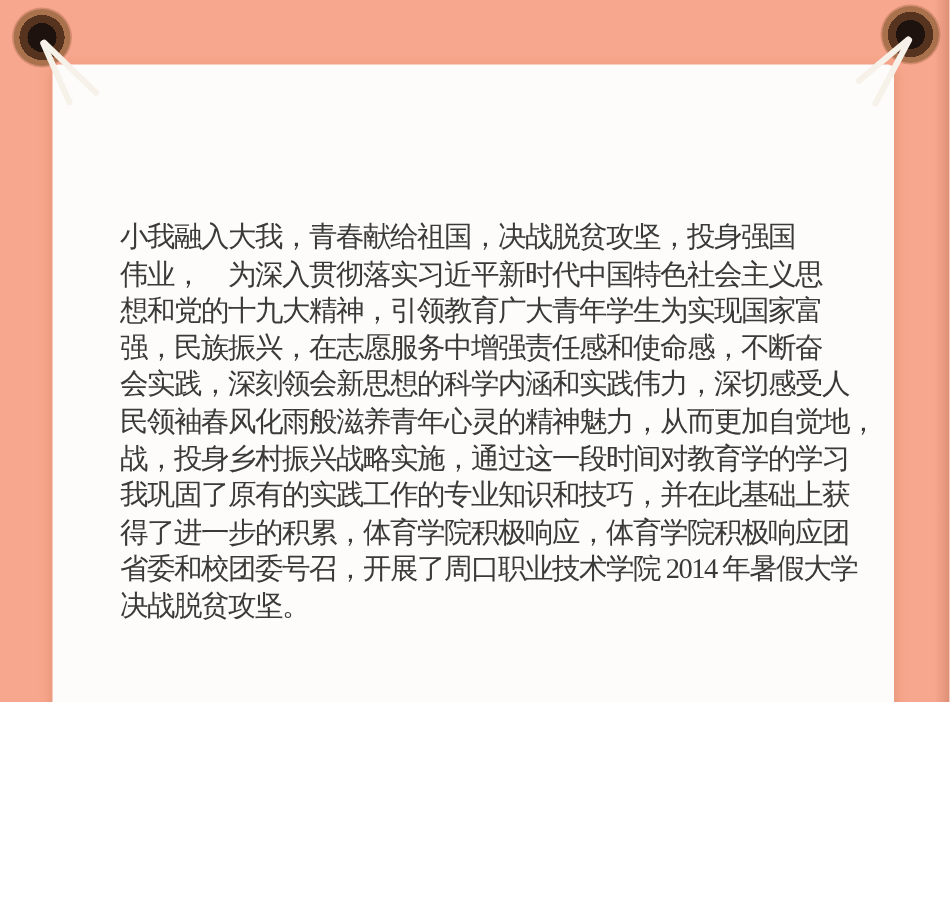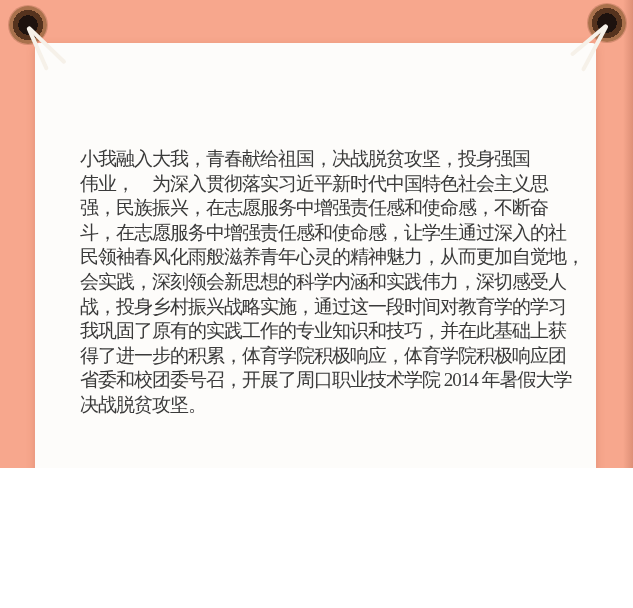--- a/index.html
+++ b/index.html
@@ -75,24 +75,24 @@
 </style>
 </head>
 <body>
 
 <div class="canvas">
 
   <div class="paper">
     <div class="note-text">
       <div class="note-line">小我融入大我，青春献给祖国，决战脱贫攻坚，投身强国</div>
       <div class="note-line">伟业，　为深入贯彻落实习近平新时代中国特色社会主义思</div>
+      <div class="note-line">想和党的十九大精神，引领教育广大青年学生为实现国家富</div>
       <div class="note-line">强，民族振兴，在志愿服务中增强责任感和使命感，不断奋</div>
-      <div class="note-line">斗，在志愿服务中增强责任感和使命感，让学生通过深入的社</div>
+      <div class="note-line">会实践，深刻领会新思想的科学内涵和实践伟力，深切感受人</div>
       <div class="note-line">民领袖春风化雨般滋养青年心灵的精神魅力，从而更加自觉地，</div>
-      <div class="note-line">会实践，深刻领会新思想的科学内涵和实践伟力，深切感受人</div>
       <div class="note-line">战，投身乡村振兴战略实施，通过这一段时间对教育学的学习</div>
       <div class="note-line">我巩固了原有的实践工作的专业知识和技巧，并在此基础上获</div>
       <div class="note-line">得了进一步的积累，体育学院积极响应，体育学院积极响应团</div>
       <div class="note-line">省委和校团委号召，开展了周口职业技术学院 2014 年暑假大学</div>
       <div class="note-line">决战脱贫攻坚。</div>
     </div>
   </div>
 
   <div class="pin pin-tl"></div>
   <div class="pin pin-tr"></div>

